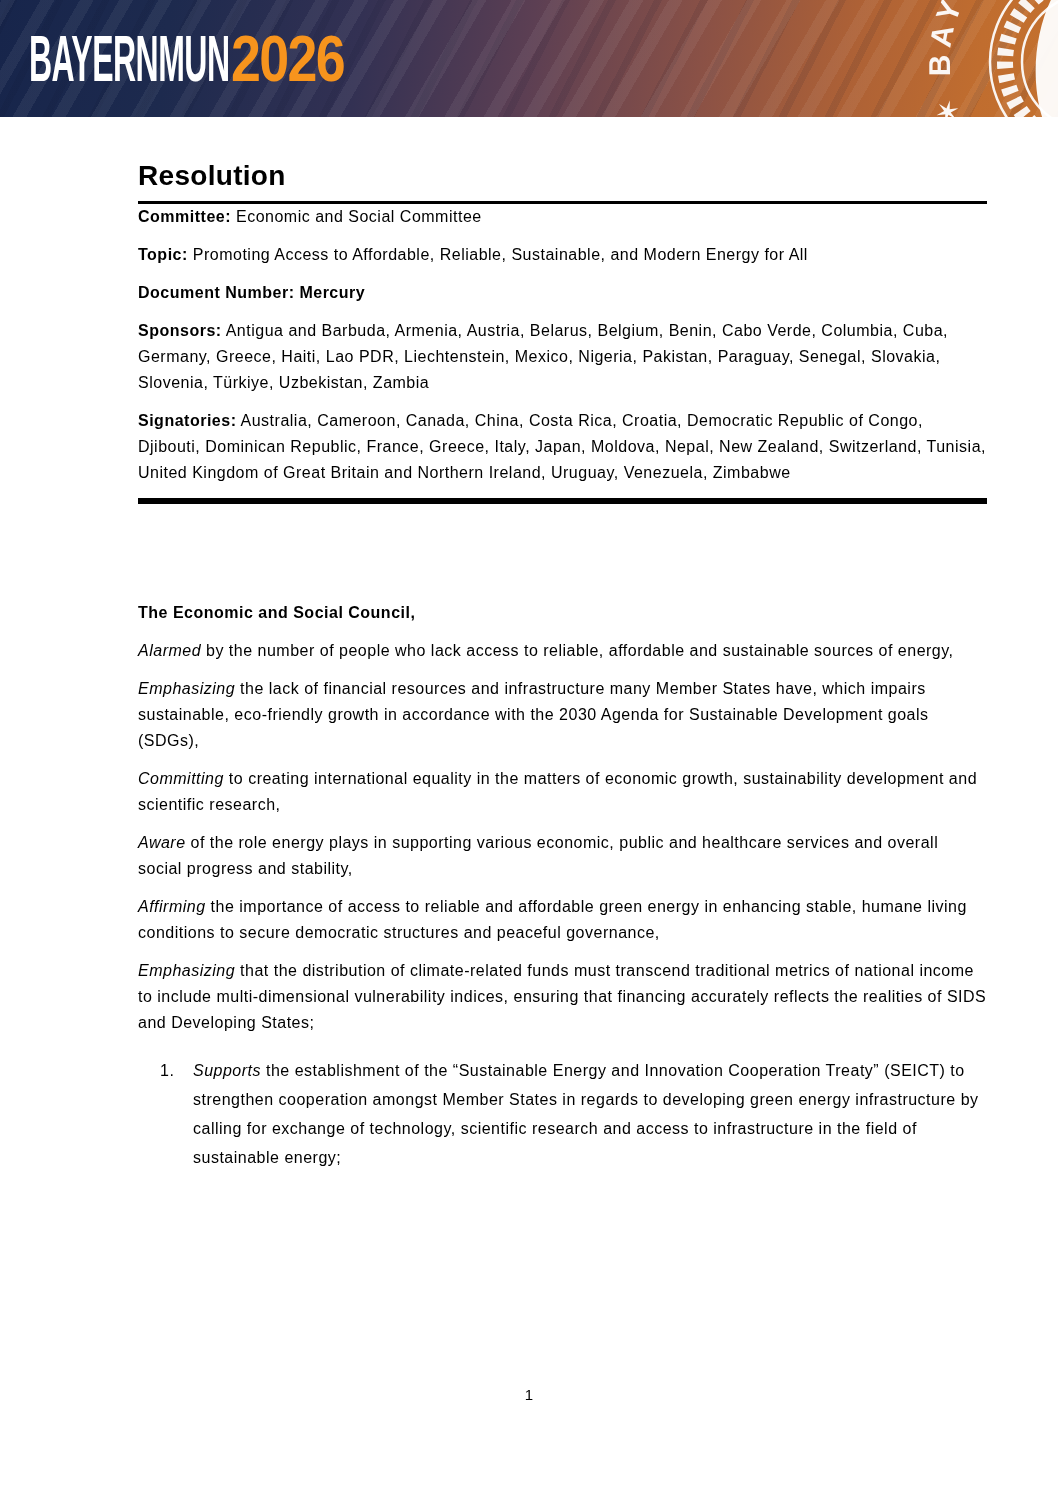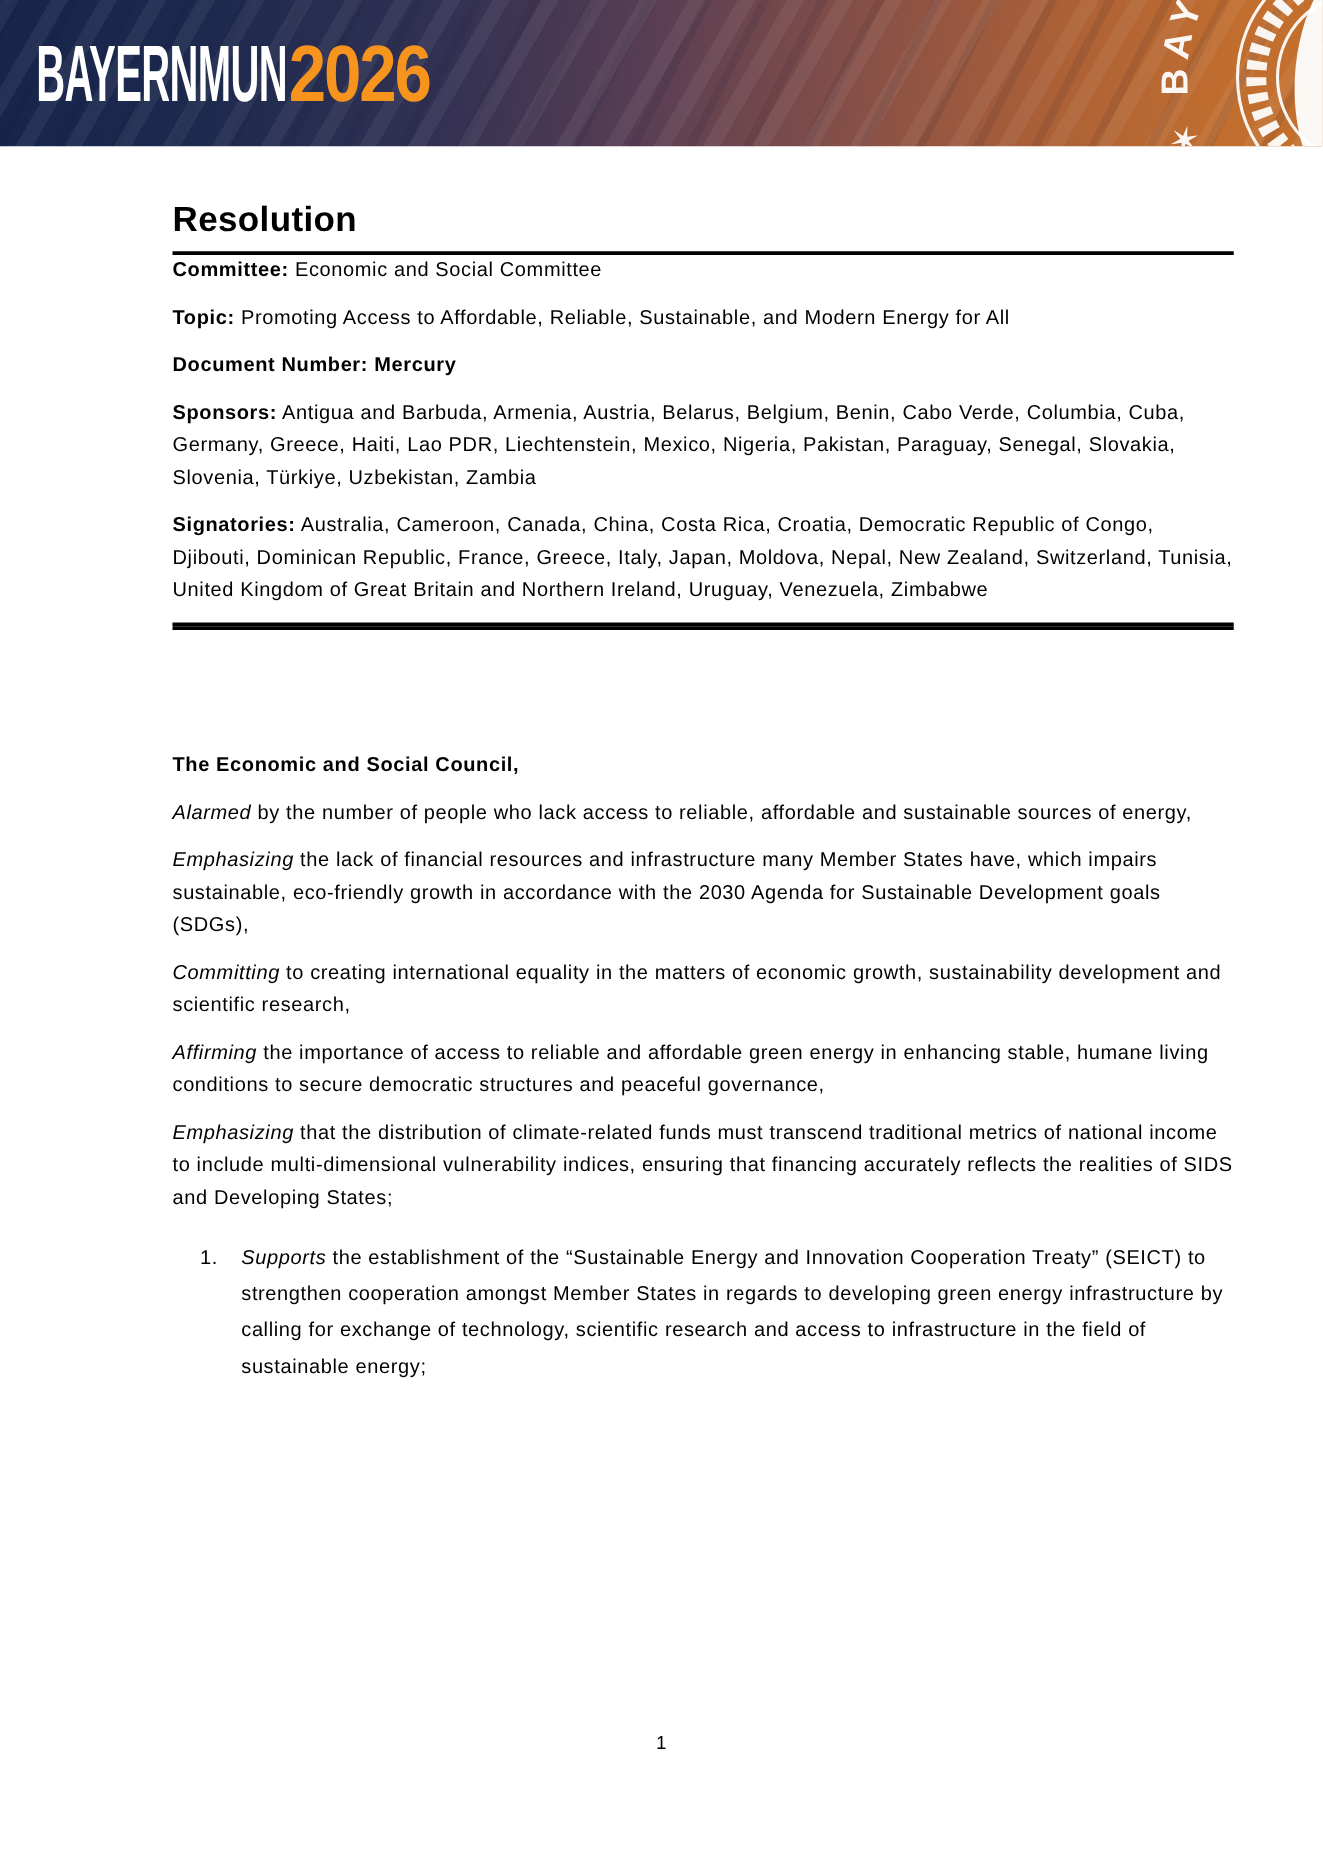--- a/index.html
+++ b/index.html
@@ -106,20 +106,21 @@
     <hr class="rule rule-bottom">
 
     <p class="salutation">The Economic and Social Council,</p>
 
     <p class="para"><i>Alarmed</i><span> by the number of people who lack access to reliable, affordable and sustainable sources of energy,</span></p>
 
     <p class="para"><i>Emphasizing</i><span> the lack of financial resources and infrastructure many Member States have, which impairs sustainable, eco-friendly growth in accordance with the 2030 Agenda for Sustainable Development goals (SDGs),</span></p>
 
     <p class="para"><i>Committing</i><span> to creating international equality in the matters of economic growth, sustainability development and scientific research,</span></p>
 
+    <p class="para"><i>Aware</i><span> of the role energy plays in supporting various economic, public and healthcare services and overall social progress and stability,</span></p>
 
     <p class="para"><i>Affirming</i><span> the importance of access to reliable and affordable green energy in enhancing stable, humane living conditions to secure democratic structures and peaceful governance,</span></p>
 
 
     <p class="para"><i>Emphasizing</i><span> that the distribution of climate-related funds must transcend traditional metrics of national income to include multi-dimensional vulnerability indices, ensuring that financing accurately reflects the realities of SIDS and Developing States;</span></p>
 
     <div class="op-list">
       <div class="op-item">
         <span class="op-num">1.</span>
         <p class="op-text"><i>Supports</i><span> the establishment of the “Sustainable Energy and Innovation Cooperation Treaty” (SEICT) to strengthen cooperation amongst Member States in regards to developing green energy infrastructure by calling for exchange of technology, scientific research and access to infrastructure in the field of sustainable energy;</span></p>

